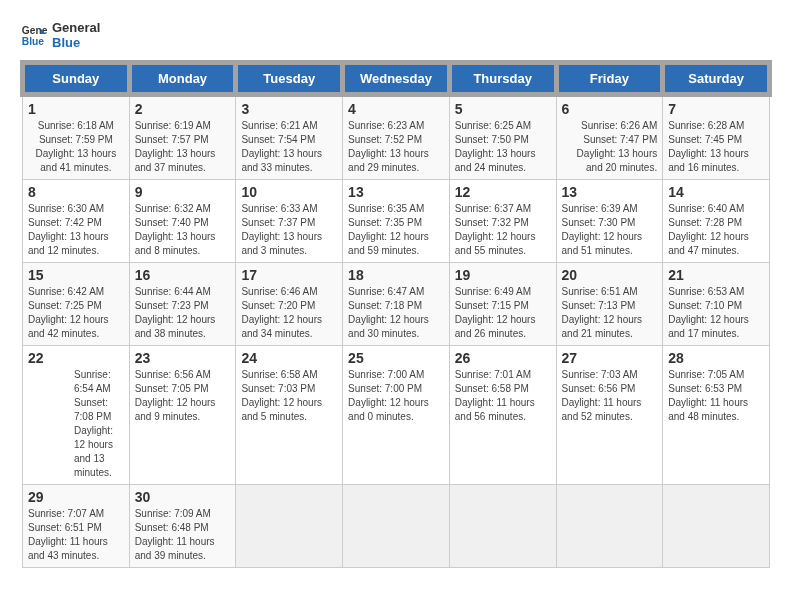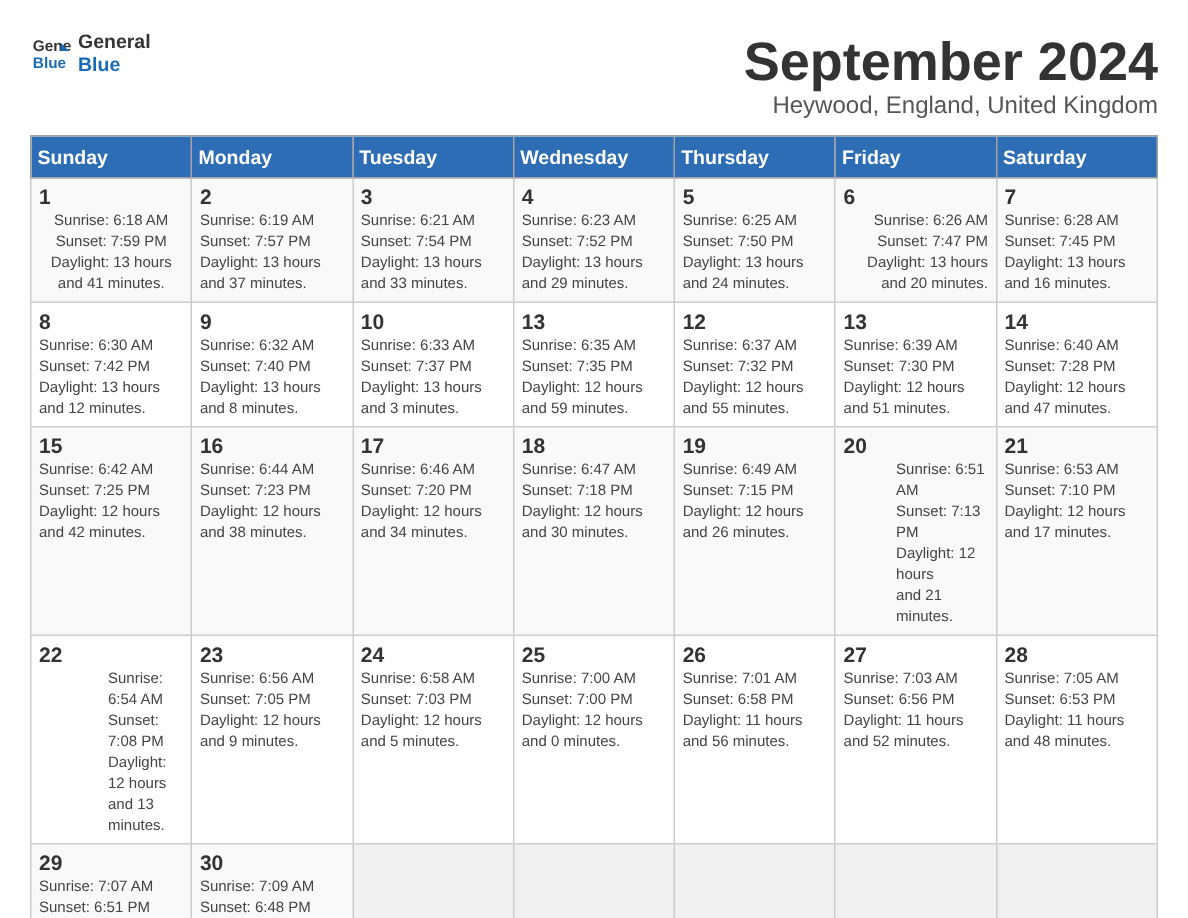--- a/index.html
+++ b/index.html
@@ -39,24 +39,24 @@
     }
     table {
       width: 100%;
       border-collapse: collapse;
       font-size: 11px;
     }
     thead tr th {
       background-color: #2c6db5;
       color: #fff;
       padding: 6px 4px;
-      text-align: left;
+      text-align: center;
       font-size: 13px;
       font-weight: bold;
-      border: 1px solid #a3a3a3;
+      border: 5px solid #a3a3a3;
     }
     tbody tr td {
       border: 1px solid #ccc;
       padding: 4px 5px;
       vertical-align: top;
       width: 14.28%;
       min-height: 80px;
       background: #fff;
     }
     tbody tr:nth-child(odd) td {
@@ -89,24 +89,20 @@
     <svg class="logo-icon" viewBox="0 0 30 30">
       <text x="2" y="14" font-size="11" font-weight="bold" fill="#333">General</text>
       <text x="2" y="26" font-size="11" font-weight="bold" fill="#1a6bb5">Blue</text>
       <polygon points="22,8 28,14 22,14" fill="#1a6bb5"></polygon>
     </svg>
     <div>
       <div style="font-size:13px;font-weight:bold;color:#333;">General</div>
       <div style="font-size:13px;font-weight:bold;color:#1a6bb5;">Blue</div>
     </div>
   </div>
-  <div class="title-area">
-    <div class="calendar-title">September 2024</div>
-    <div class="calendar-subtitle">Heywood, England, United Kingdom</div>
-  </div>
 </div>
 
 <table>
   <thead>
     <tr>
     <th>Sunday</th>
         <th>Monday</th>
         <th>Tuesday</th>
         <th>Wednesday</th>
         <th>Thursday</th>
@@ -248,21 +244,21 @@
         </td>
         <td>
           <span class="day-number">19</span>
           <div class="day-info" style="white-space: pre-line;">Sunrise: 6:49 AM
 Sunset: 7:15 PM
 Daylight: 12 hours
 and 26 minutes.</div>
         </td>
         <td>
           <span class="day-number">20</span>
-          <div class="day-info" style="white-space: pre-line; margin-left: 35px;">Sunrise: 6:51 AM
+          <div class="day-info" style="white-space: pre-line;">Sunrise: 6:51 AM
 Sunset: 7:13 PM
 Daylight: 12 hours
 and 21 minutes.</div>
         </td>
         <td>
           <span class="day-number">21</span>
           <div class="day-info" style="white-space: pre-line;">Sunrise: 6:53 AM
 Sunset: 7:10 PM
 Daylight: 12 hours
 and 17 minutes.</div>

